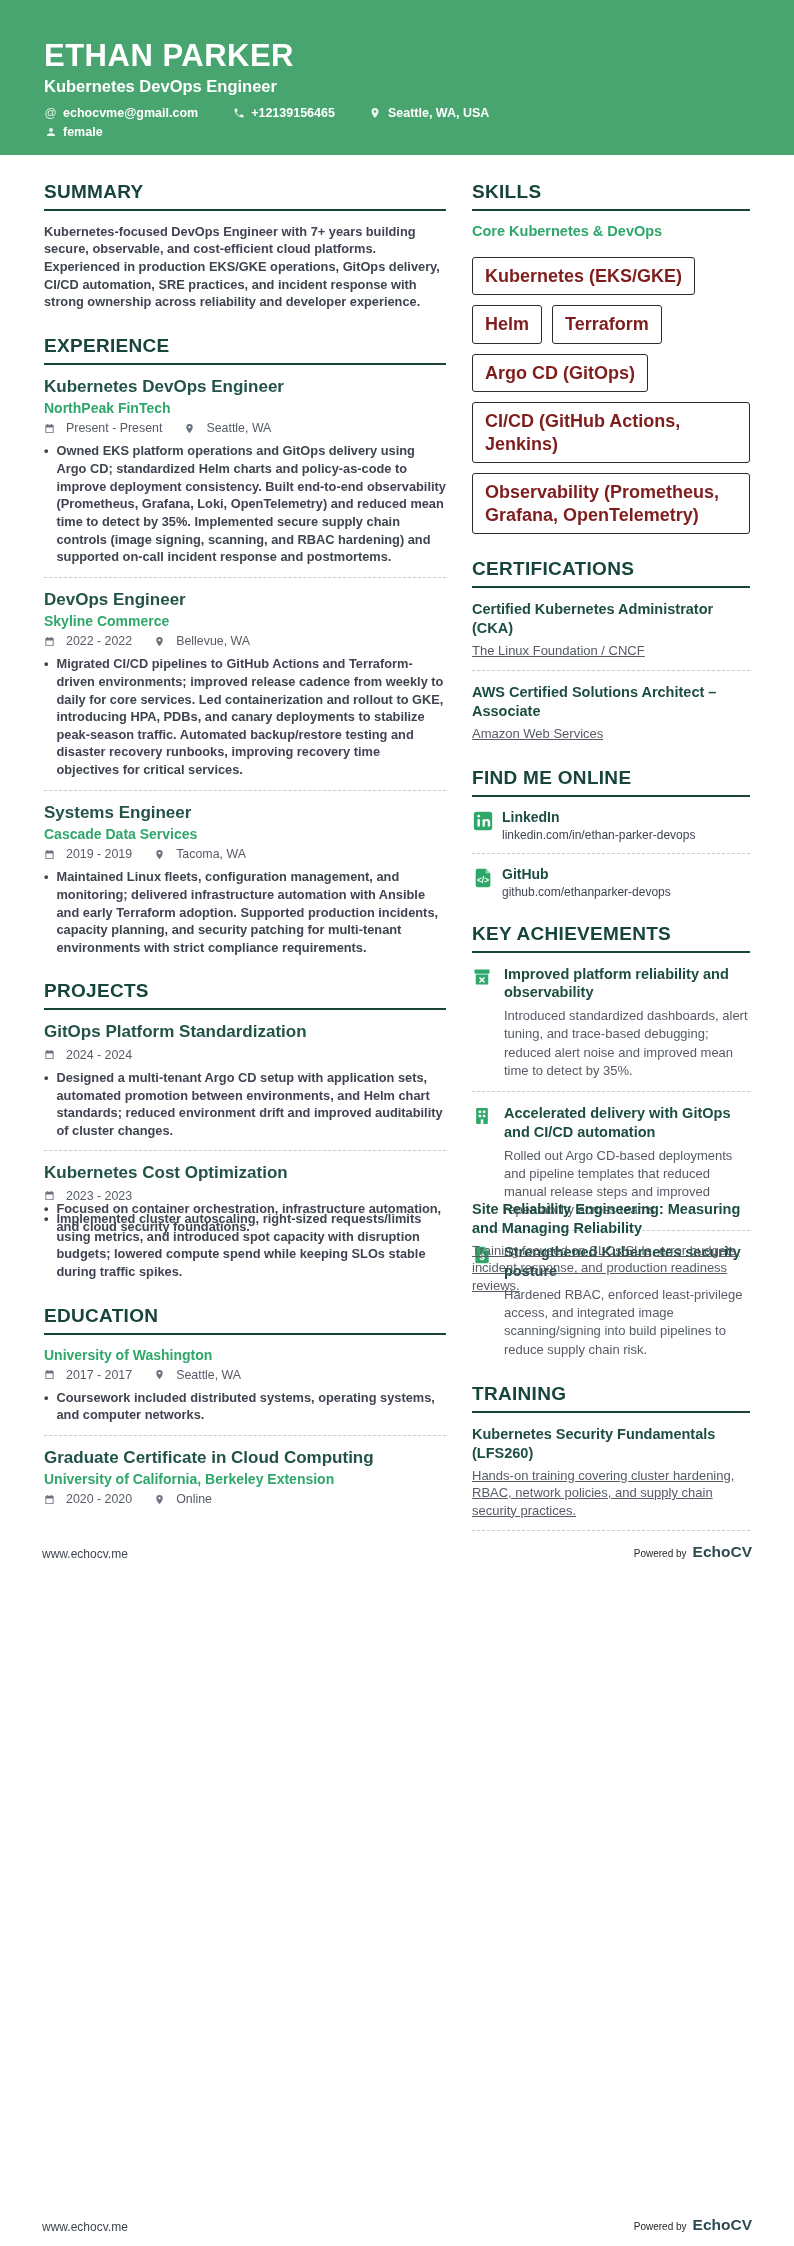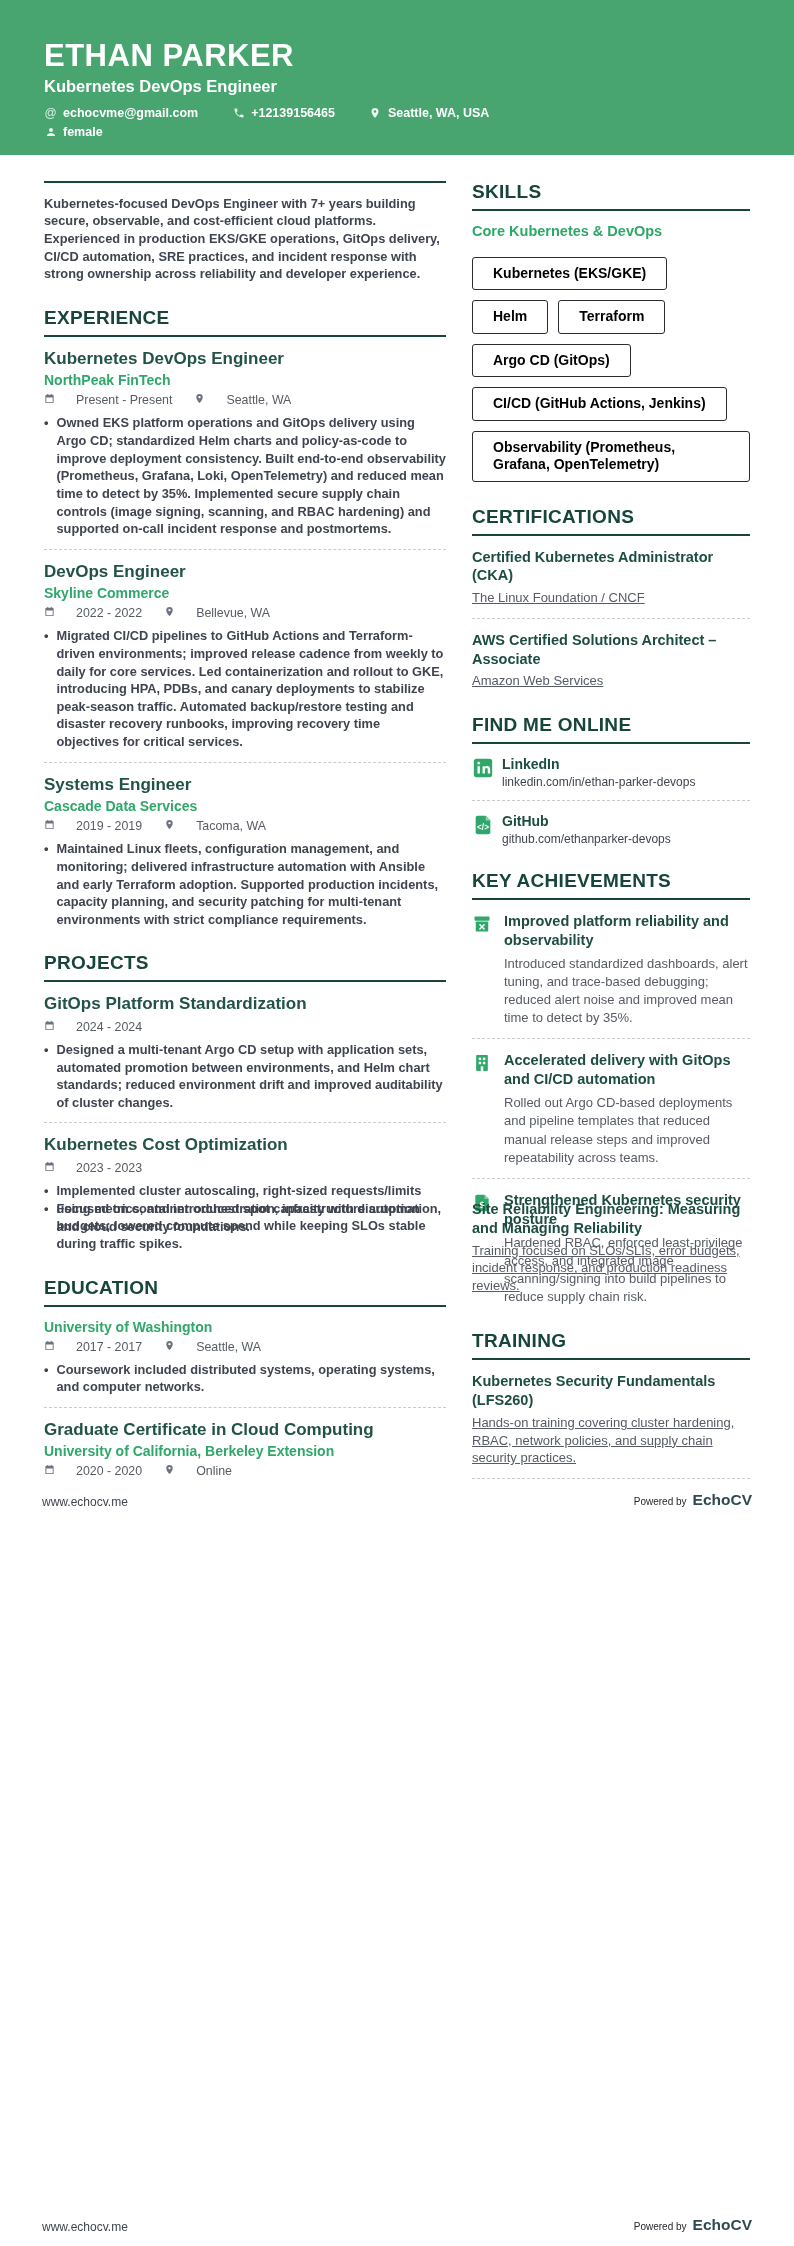--- a/index.html
+++ b/index.html
@@ -27,32 +27,32 @@
   .col-right { width:278px; }
 
   .section { margin-top:24px; }
   .section:first-child { margin-top:26px; }
   .sec-head { font-size:19px; font-weight:800; color:#17453b; letter-spacing:.3px; }
   .sec-rule { border:none; border-top:2px solid #17453b; margin:6px 0 12px; }
 
   .entry-title { font-size:17px; font-weight:600; color:#235348; line-height:1.2; }
   .entry-company { font-size:14px; font-weight:700; color:#2fa76a; margin-top:3px; }
   .meta { display:flex; gap:22px; margin-top:5px; }
-  .meta-item { display:flex; gap:21px; font-size:12.4px; color:#565b66; }
+  .meta-item { display:flex; align-items:center; gap:11px; font-size:12.4px; color:#565b66; }
   .meta-item svg { width:11px; height:11px; fill:#6b7280; }
 
   .bullet { display:flex; gap:8px; margin-top:7px; font-size:12.8px; line-height:1.38; color:#3f4450;font-weight:bold; }
   .bullet .dot { flex:0 0 auto; font-size:12.8px; line-height:1.38; }
 
   .dashed { border:none; border-top:1px dashed #c8ccd2; margin:11px 0 12px; }
 
   
   .skill-group { font-size:14.5px; font-weight:800; color:#2fa76a; margin-bottom:18px; }
   .tags { display:flex; flex-wrap:wrap; gap:10px; }
-  .tag { border:1.6px solid #272d33; border-radius:3px; padding:7px 20px; font-size:14px; font-weight:700; color:#000000; line-height:1.25; background:#fff; }
+  .tag { border:1.6px solid #272d33; border-radius:3px; padding:7px 12px; font-size:18px; font-weight:700; color:#7f1d1d; line-height:1.25; background:#fff; }
 
   
   .item-name { font-size:14.5px; font-weight:700; color:#1d4d42; line-height:1.3; }
   .item-sub { font-size:13px; color:#565b66; margin-top:4px; line-height:1.35;text-decoration:underline; }
 
   
   .link-row { display:flex; gap:8px; align-items:flex-start; }
   .link-ic { flex:0 0 auto; width:22px; height:22px; margin-top:1px; }
   .link-label { font-size:14px; font-weight:700; color:#1d4d42; }
   .link-url { font-size:12px; color:#3f4450; margin-top:3px; }
@@ -115,20 +115,21 @@
         </span>
       </div>
     </div>
   </div>
 
   <div class="cols">
 
     <div class="col-left">
 
       <div class="section">
+        <div class="sec-head">SUMMARY</div>
         <hr class="sec-rule">
         <div class="bullet" style="margin-top:0">
           <span>Kubernetes-focused DevOps Engineer with 7+ years building secure, observable, and cost-efficient cloud platforms. Experienced in production EKS/GKE operations, GitOps delivery, CI/CD automation, SRE practices, and incident response with strong ownership across reliability and developer experience.</span>
         </div>
       </div>
 
       <div class="section">
         <div class="sec-head">EXPERIENCE</div>
         <hr class="sec-rule">
 

